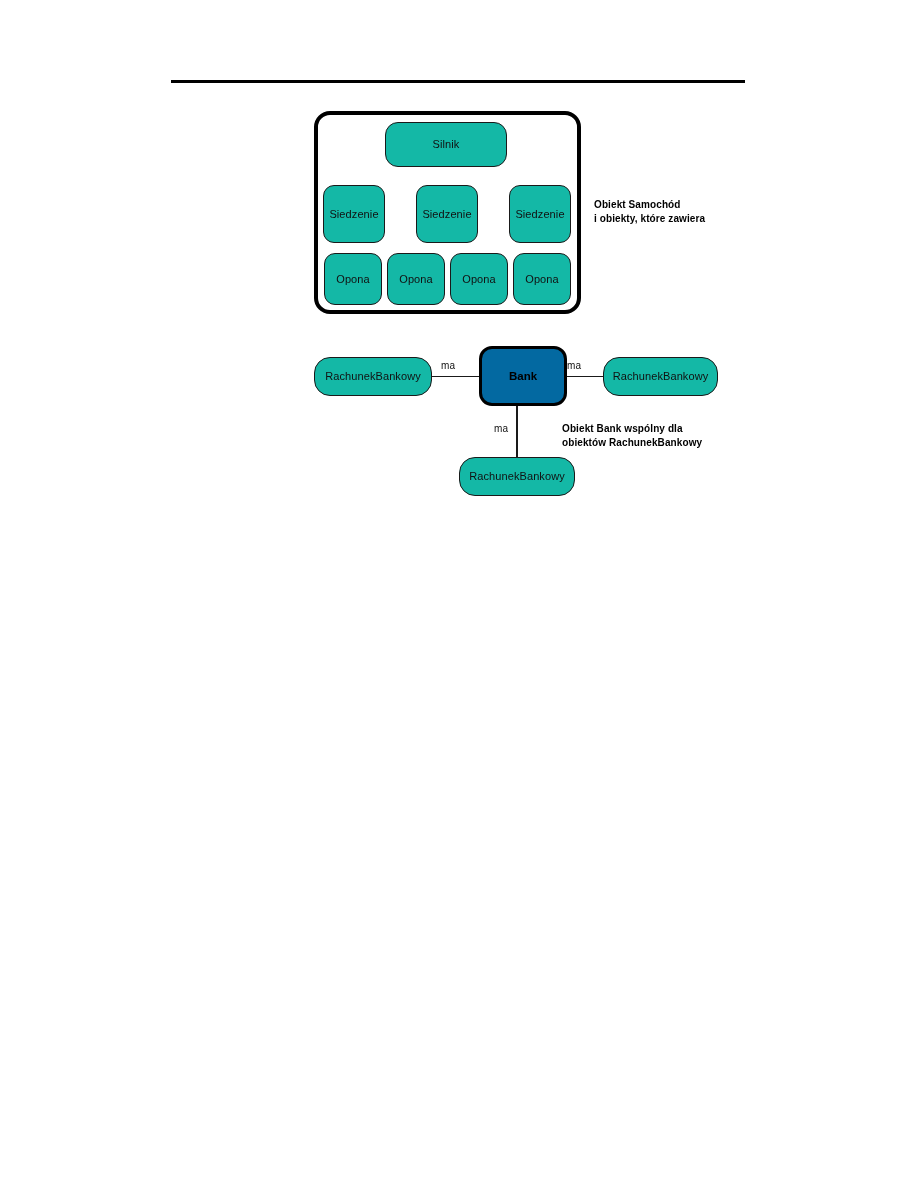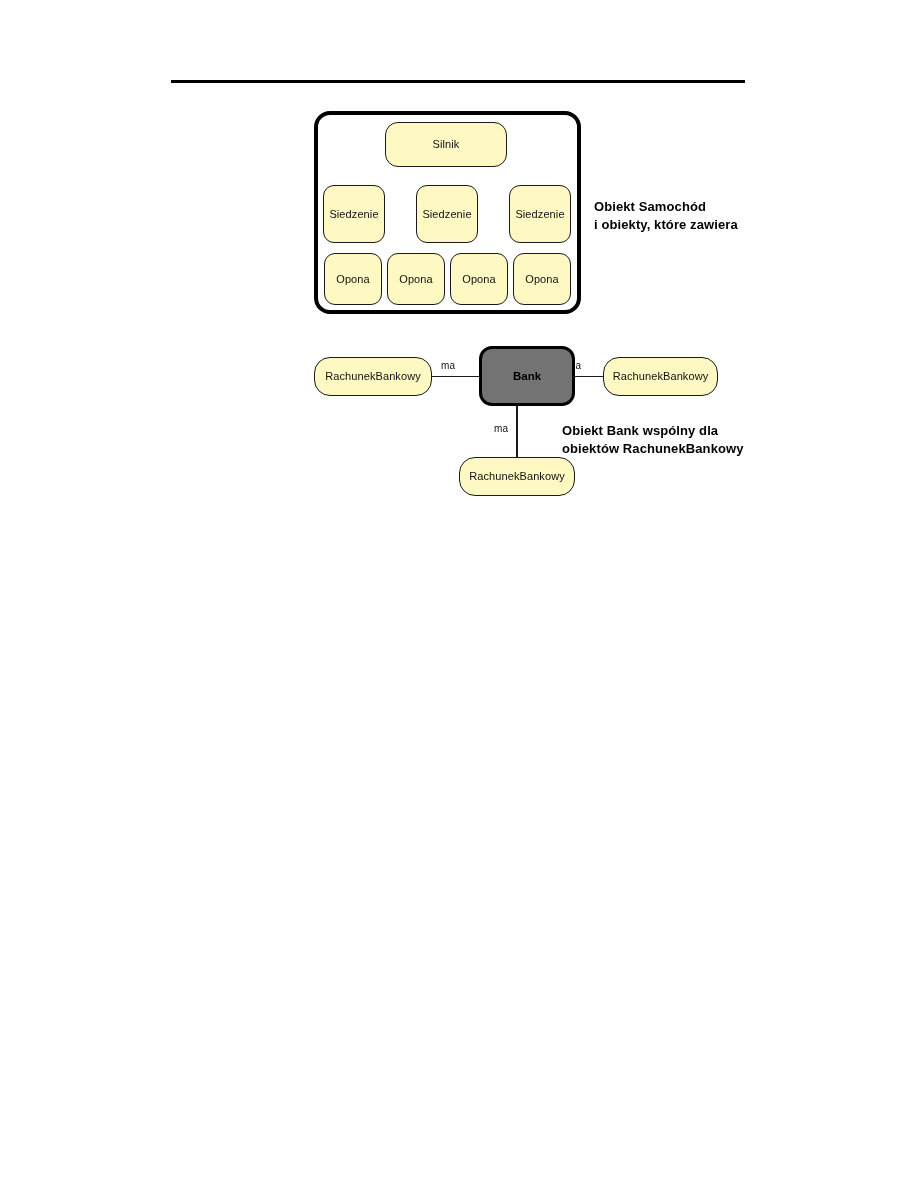--- a/index.html
+++ b/index.html
@@ -23,21 +23,21 @@
     top: 80px;
     width: 574px;
     height: 3px;
     background: #000000;
   }
 
   
   .obj {
     position: absolute;
     box-sizing: border-box;
-    background: #fef9c3;
+    background: #14b8a6;
     border: 1px solid #1a1a1a;
     border-radius: 11px;
     display: flex;
     align-items: center;
     justify-content: center;
     text-align: center;
     font-size: 11px;
     line-height: 1.15;
     letter-spacing: 0.1px;
     color: #111111;
@@ -65,40 +65,40 @@
   .siedzenie-3  { left: 509px; top: 185px;  width: 62px;  height: 58px; }
 
   .opona-1      { left: 324px; top: 253px;  width: 58px;  height: 52px; }
   .opona-2      { left: 387px; top: 253px;  width: 58px;  height: 52px; }
   .opona-3      { left: 450px; top: 253px;  width: 58px;  height: 52px; }
   .opona-4      { left: 513px; top: 253px;  width: 58px;  height: 52px; }
 
   
   .annotation {
     position: absolute;
-    font-size: 13px;
+    font-size: 10px;
     font-weight: bold;
     line-height: 1.35;
     color: #000000;
     white-space: pre-line;
     letter-spacing: 0.1px;
     z-index: 4;
   }
   .annotation-car  { left: 594px; top: 198px; width: 170px; }
   .annotation-bank { left: 562px; top: 422px; width: 185px; }
 
   
   .bank-box {
     position: absolute;
     left: 479px;
     top: 346px;
-    width: 96px;
+    width: 88px;
     height: 60px;
     box-sizing: border-box;
-    background: #737373;
+    background: #0369a1;
     border: 3px solid #000000;
     border-radius: 13px;
     display: flex;
     align-items: center;
     justify-content: center;
     font-size: 11.5px;
     font-weight: bold;
     color: #000000;
     z-index: 5;
   }

